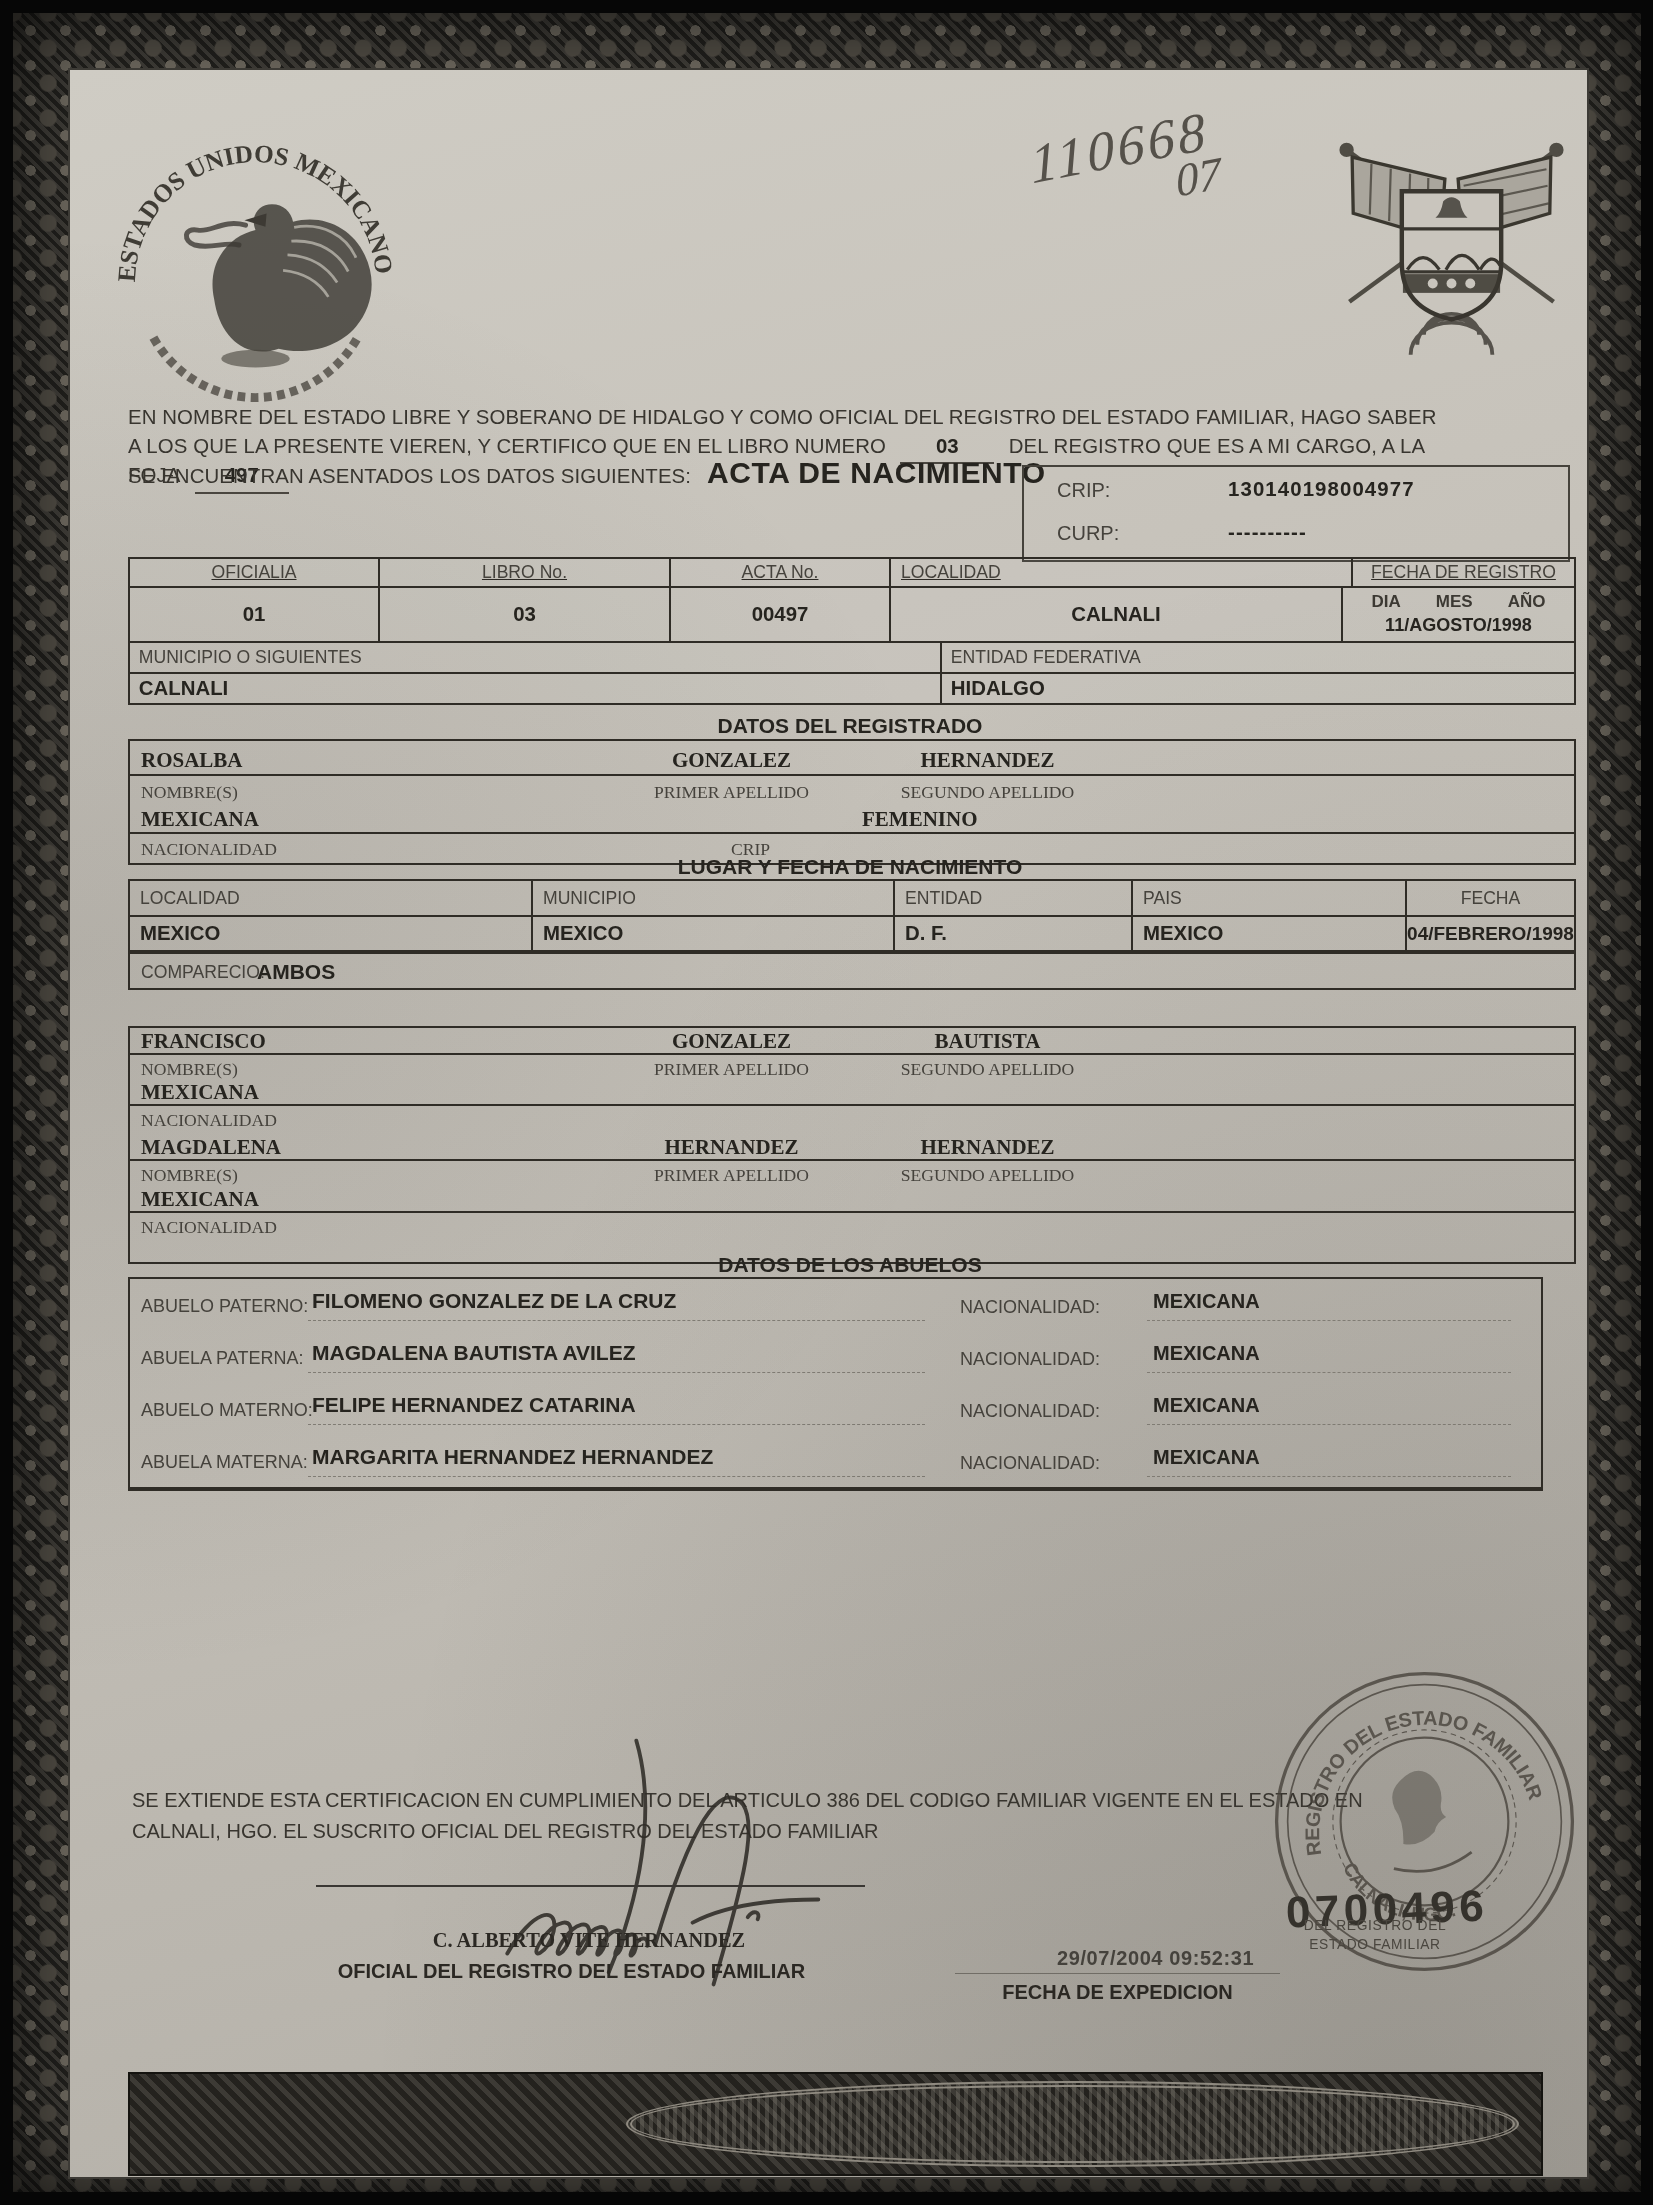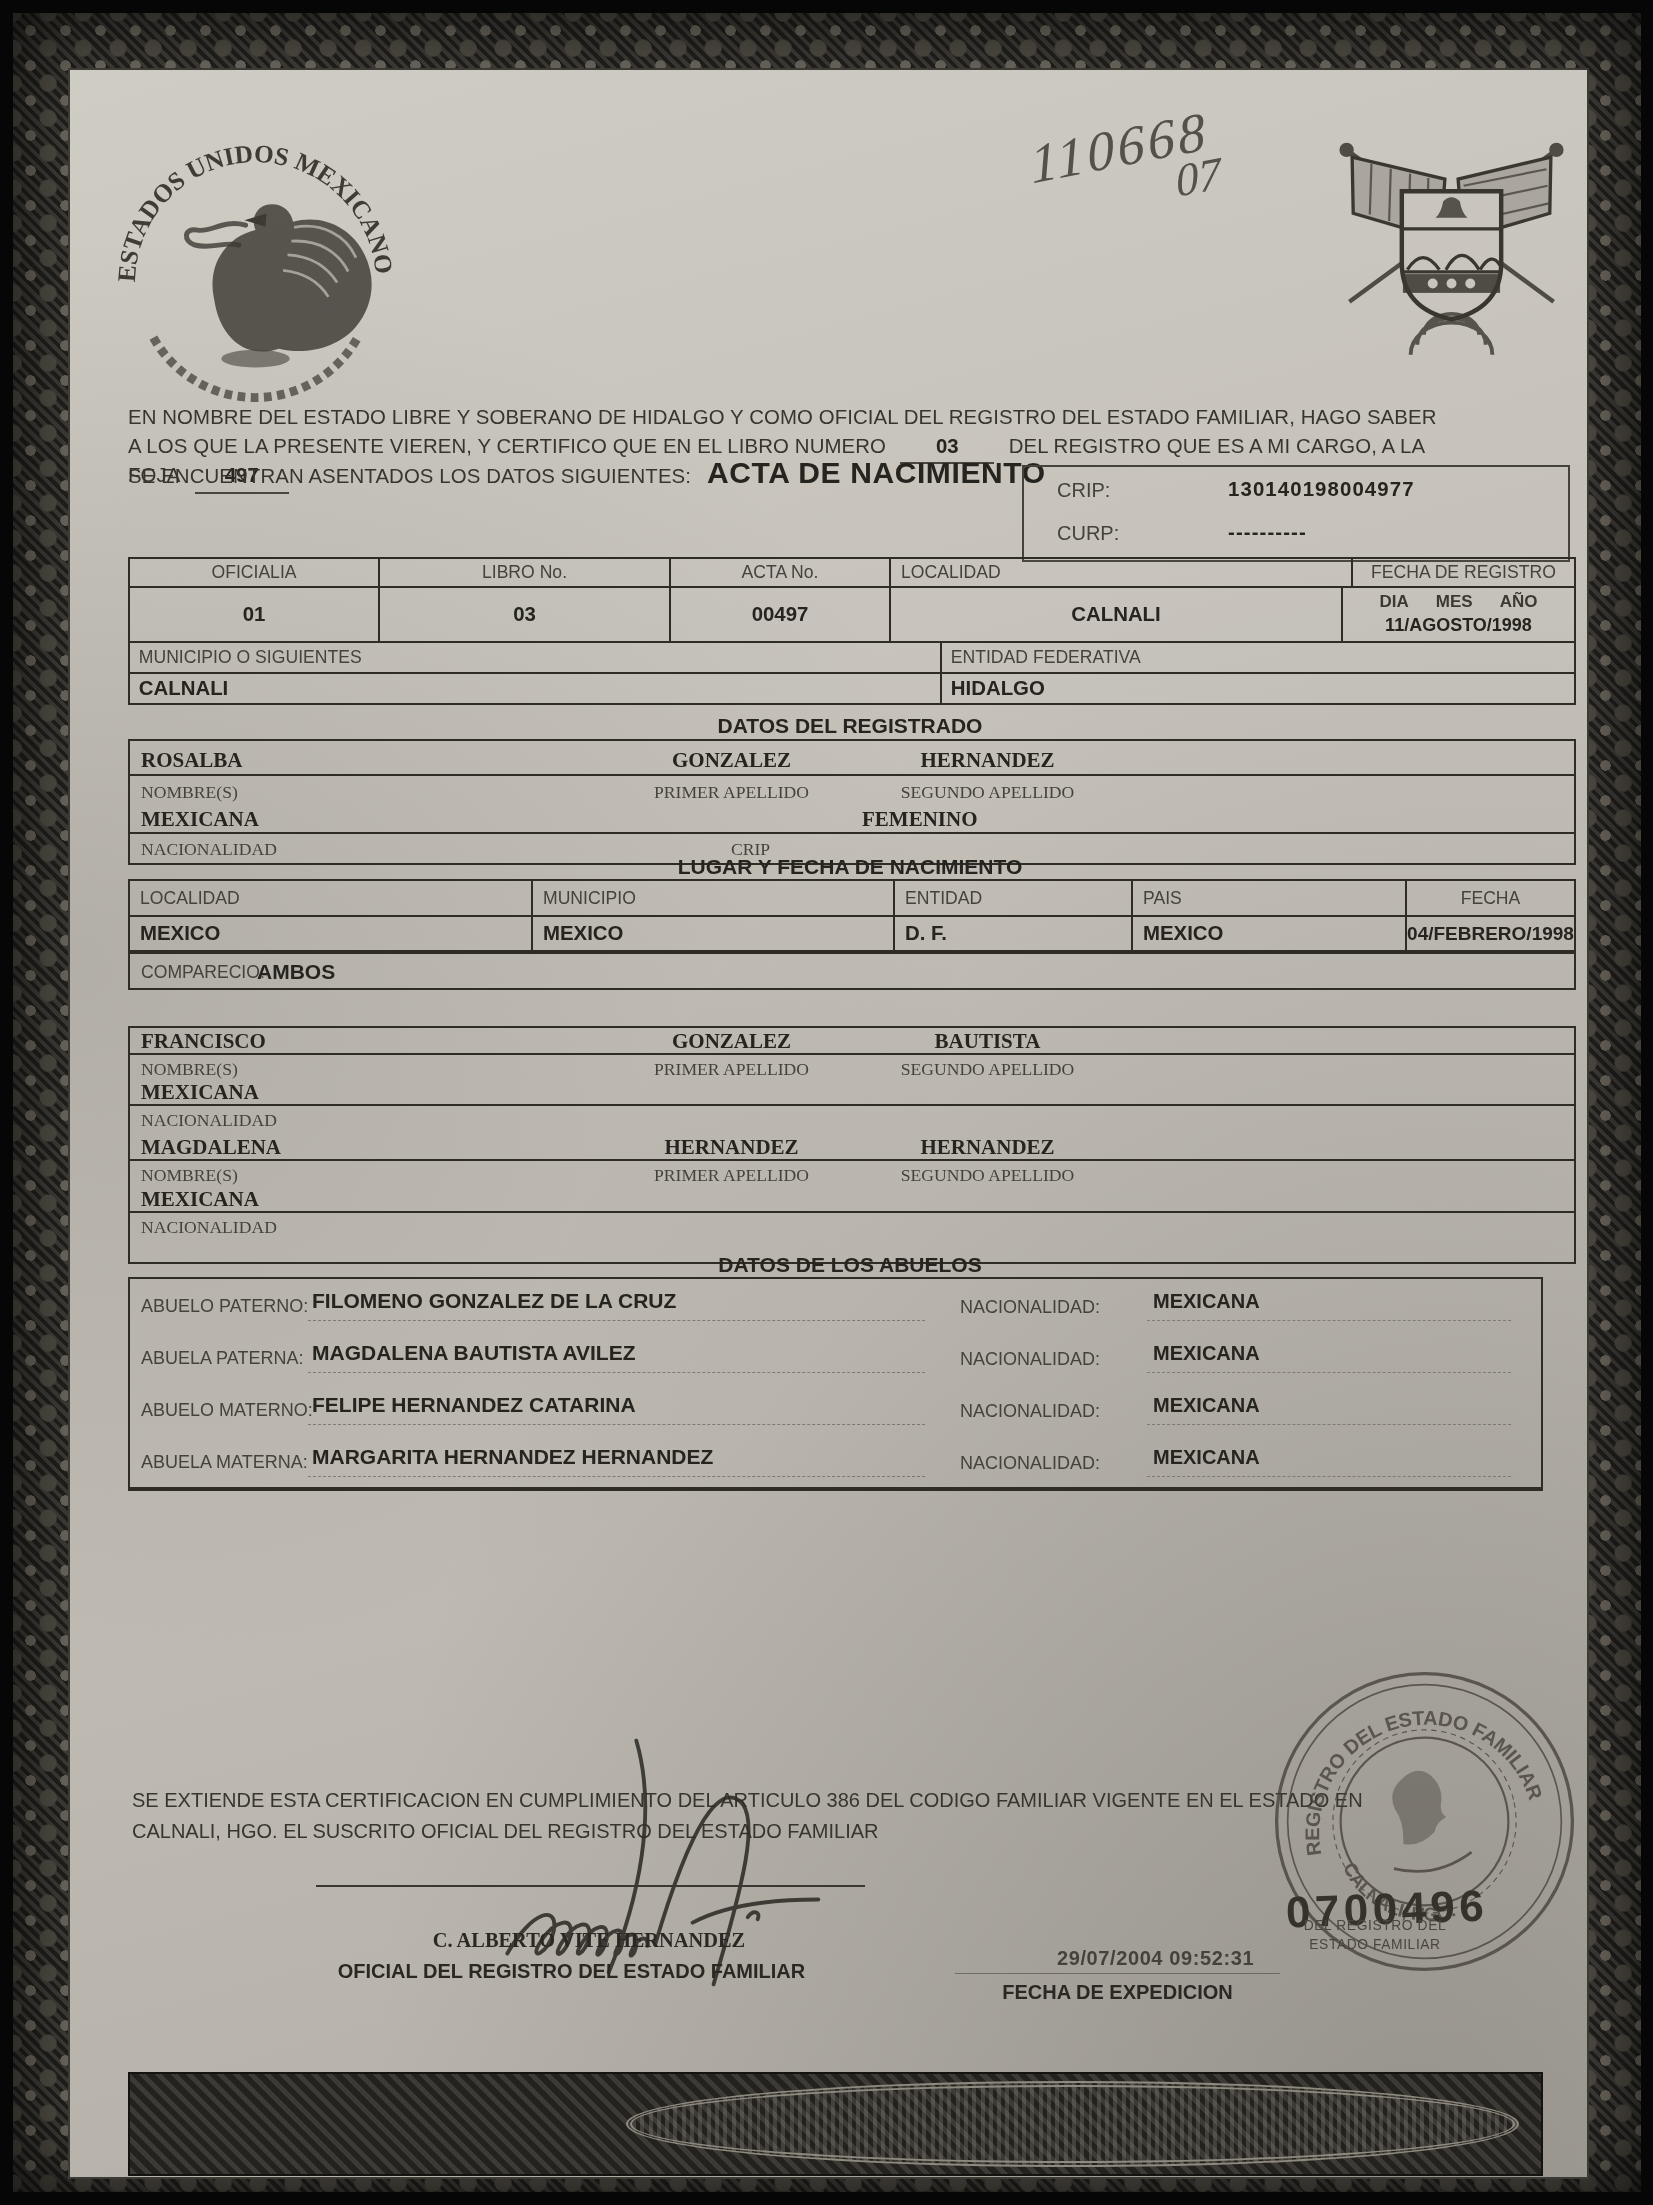--- a/index.html
+++ b/index.html
@@ -27,28 +27,28 @@
         border-bottom:2.2px solid #4a463f;padding-bottom:4.4px;margin:0 14.3px;}
   .doc-title{position:absolute;left:637px;top:386px;font-size:30px;font-weight:bold;letter-spacing:0.6px;color:#26241f;}
   
   .cripbox{position:absolute;left:952px;top:395px;width:544px;height:93px;border:2.2px solid #45423b;}
   .cripbox .row{position:relative;height:43px;}
   .cripbox .lab{position:absolute;left:33px;top:12px;font-size:20px;color:#45423c;}
   .cripbox .val{position:absolute;left:204px;top:11px;font-size:20.4px;font-weight:bold;color:#26241f;letter-spacing:1.1px;}
   
   .t-reg{position:absolute;left:58px;top:487px;width:1444px;border:2.8px solid #2f2c26;background:rgba(255,255,255,.03);}
   .hrow,.vrow-t{display:flex;}
-  .hrow{height:26.5px;border-bottom:2.2px solid #2f2c26;}
+  .hrow{height:26.5px;border-bottom:2.2px solid #2f2c26;text-decoration:underline;}
   .hcell{display:flex;align-items:center;justify-content:center;font-size:17.6px;color:#45423c;border-right:2.2px solid #2f2c26;}
   .hcell:last-child,.vcell:last-child{border-right:none;}
   .vrow-t{height:53px;border-bottom:2.8px solid #2f2c26;}
   .vcell{display:flex;flex-direction:column;align-items:center;justify-content:center;
          font-size:20.4px;font-weight:bold;color:#26241f;border-right:2.2px solid #2f2c26;}
   .c1{width:248px;} .c2{width:289px;} .c3{width:218px;} .c4{width:450px;} .c5{flex:1;}
-  .dmy{display:flex;gap:27px;font-size:17px;font-weight:bold;color:#3c3933;}
+  .dmy{display:flex;gap:35px;font-size:17px;font-weight:bold;color:#3c3933;}
   .fval{font-size:18px;font-weight:bold;margin-top:2.2px;}
   .mun-area{display:flex;}
   .mun-col{position:relative;}
   .mun-left{width:810px;border-right:2.2px solid #2f2c26;}
   .mun-right{flex:1;}
   .mun-label{height:29px;border-bottom:2.2px solid #2f2c26;font-size:17.6px;color:#45423c;display:flex;align-items:center;padding-left:8.8px;}
   .mun-val{height:29px;font-size:20.4px;font-weight:bold;color:#26241f;display:flex;align-items:center;padding-left:8.8px;}
   
   .sec-title{position:absolute;left:58px;width:1444px;text-align:center;font-size:21px;font-weight:bold;color:#26241f;}
   .fbox{position:absolute;left:58px;width:1444px;border:2.2px solid #2f2c26;border-top-width:2.8px;}

